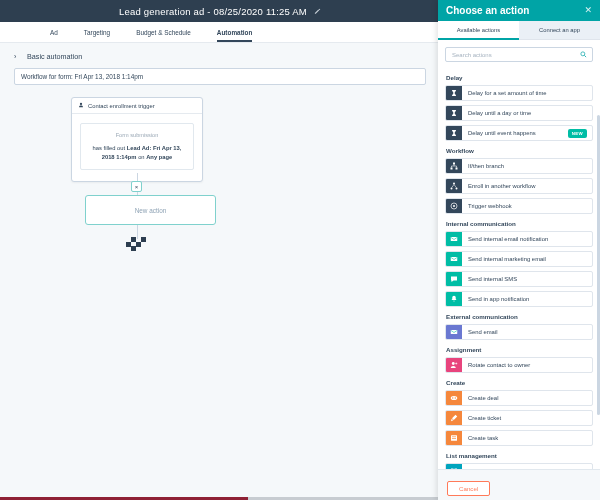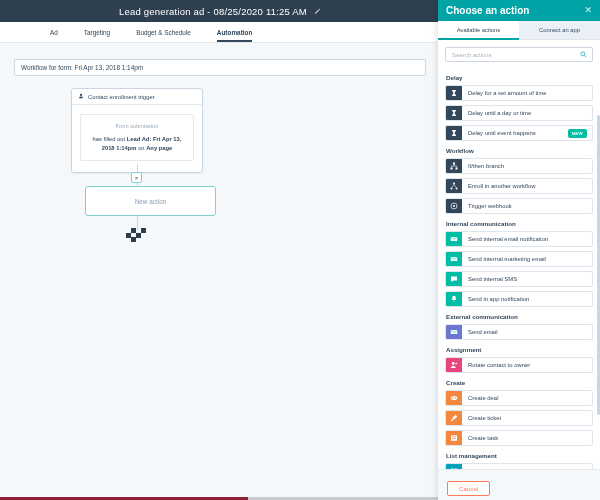--- a/index.html
+++ b/index.html
@@ -201,20 +201,24 @@
 
     <div class="tabsbar">
       <div class="tab">Ad</div>
       <div class="tab">Targeting</div>
       <div class="tab">Budget &amp; Schedule</div>
       <div class="tab active">Automation</div>
     </div>
 
     <div class="content-scroll">
 
+      <div class="section-row">
+        <span class="chev">›</span>
+        <span>Basic automation</span>
+      </div>
 
 
       <div class="wf-input">
         <span>Workflow for form: Fri Apr 13, 2018 1:14pm</span>
       </div>
 
       <div class="canvas">
 
         <div class="trigger-card">
           <div class="trigger-head">

